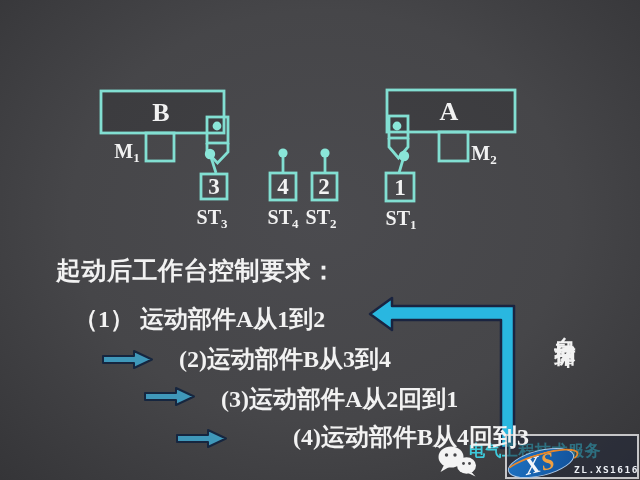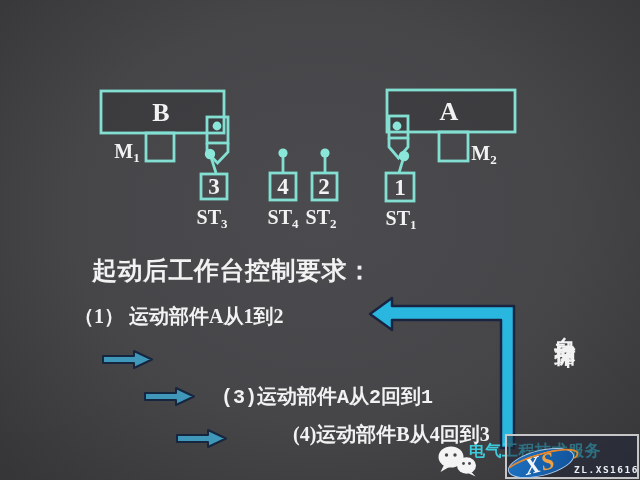--- a/index.html
+++ b/index.html
@@ -29,33 +29,32 @@
   }
   .req-heading {
     position: absolute;
     left: 56px; top: 254px;
     font-size: 25px;
     font-weight: bold;
     color: #f2f2f2;
     letter-spacing: 0.5px;
     white-space: nowrap;
     z-index: 4;
-    margin-left: 36px;
   }
   .step {
     position: absolute;
-    font-size: 20px;
+    font-size: 24px;
     font-weight: bold;
     color: #f2f2f2;
     white-space: nowrap;
     z-index: 4;
   }
   .step-1 { left: 74px;  top: 303px; }
   .step-2 { left: 179px; top: 343px; }
-  .step-3 { left: 221px; top: 383px; font-family: Liberation Mono, monospace; }
+  .step-3 { left: 221px; top: 383px; }
   .step-4 { left: 262px; top: 421px; margin-left: 31px; }
 
   .cycle-label {
     position: absolute;
     left: 551px; top: 320px;
     writing-mode: vertical-rl;
     text-orientation: upright;
     font-size: 21px;
     font-weight: bold;
     color: #f2f2f2;
@@ -211,20 +210,21 @@
 
     <text class="t-part" x="449" y="120" text-anchor="middle"><tspan>A</tspan></text>
     <text class="t-label" x="484" y="160" text-anchor="middle"><tspan>M</tspan><tspan class="t-sub" dy="4">2</tspan></text>
     <text class="t-num" x="400" y="195" text-anchor="middle"><tspan>1</tspan></text>
     <text class="t-label" x="401" y="225" text-anchor="middle"><tspan>ST</tspan><tspan class="t-sub" dy="4">1</tspan></text>
   </svg>
 
   <div class="req-heading">起动后工作台控制要求：</div>
 
   <div class="step step-1">（1） 运动部件A从1到2</div>
+  <div class="step step-2">(2)运动部件B从3到4</div>
   <div class="step step-3">(3)运动部件A从2回到1</div>
   <div class="step step-4">(4)运动部件B从4回到3</div>
 
   <div class="cycle-label">自动循环</div>
 
   <svg class="wechat-icon" width="42" height="34" viewBox="0 0 42 34">
     <ellipse cx="14" cy="12" rx="12.5" ry="10.5" fill="#f4f4f4"></ellipse>
     <path d="M7,20 L3.5,27 L13,21.5 Z" fill="#f4f4f4"></path>
     <circle cx="9.5" cy="10" r="1.7" fill="#464649"></circle>
     <circle cx="18" cy="10" r="1.7" fill="#464649"></circle>

